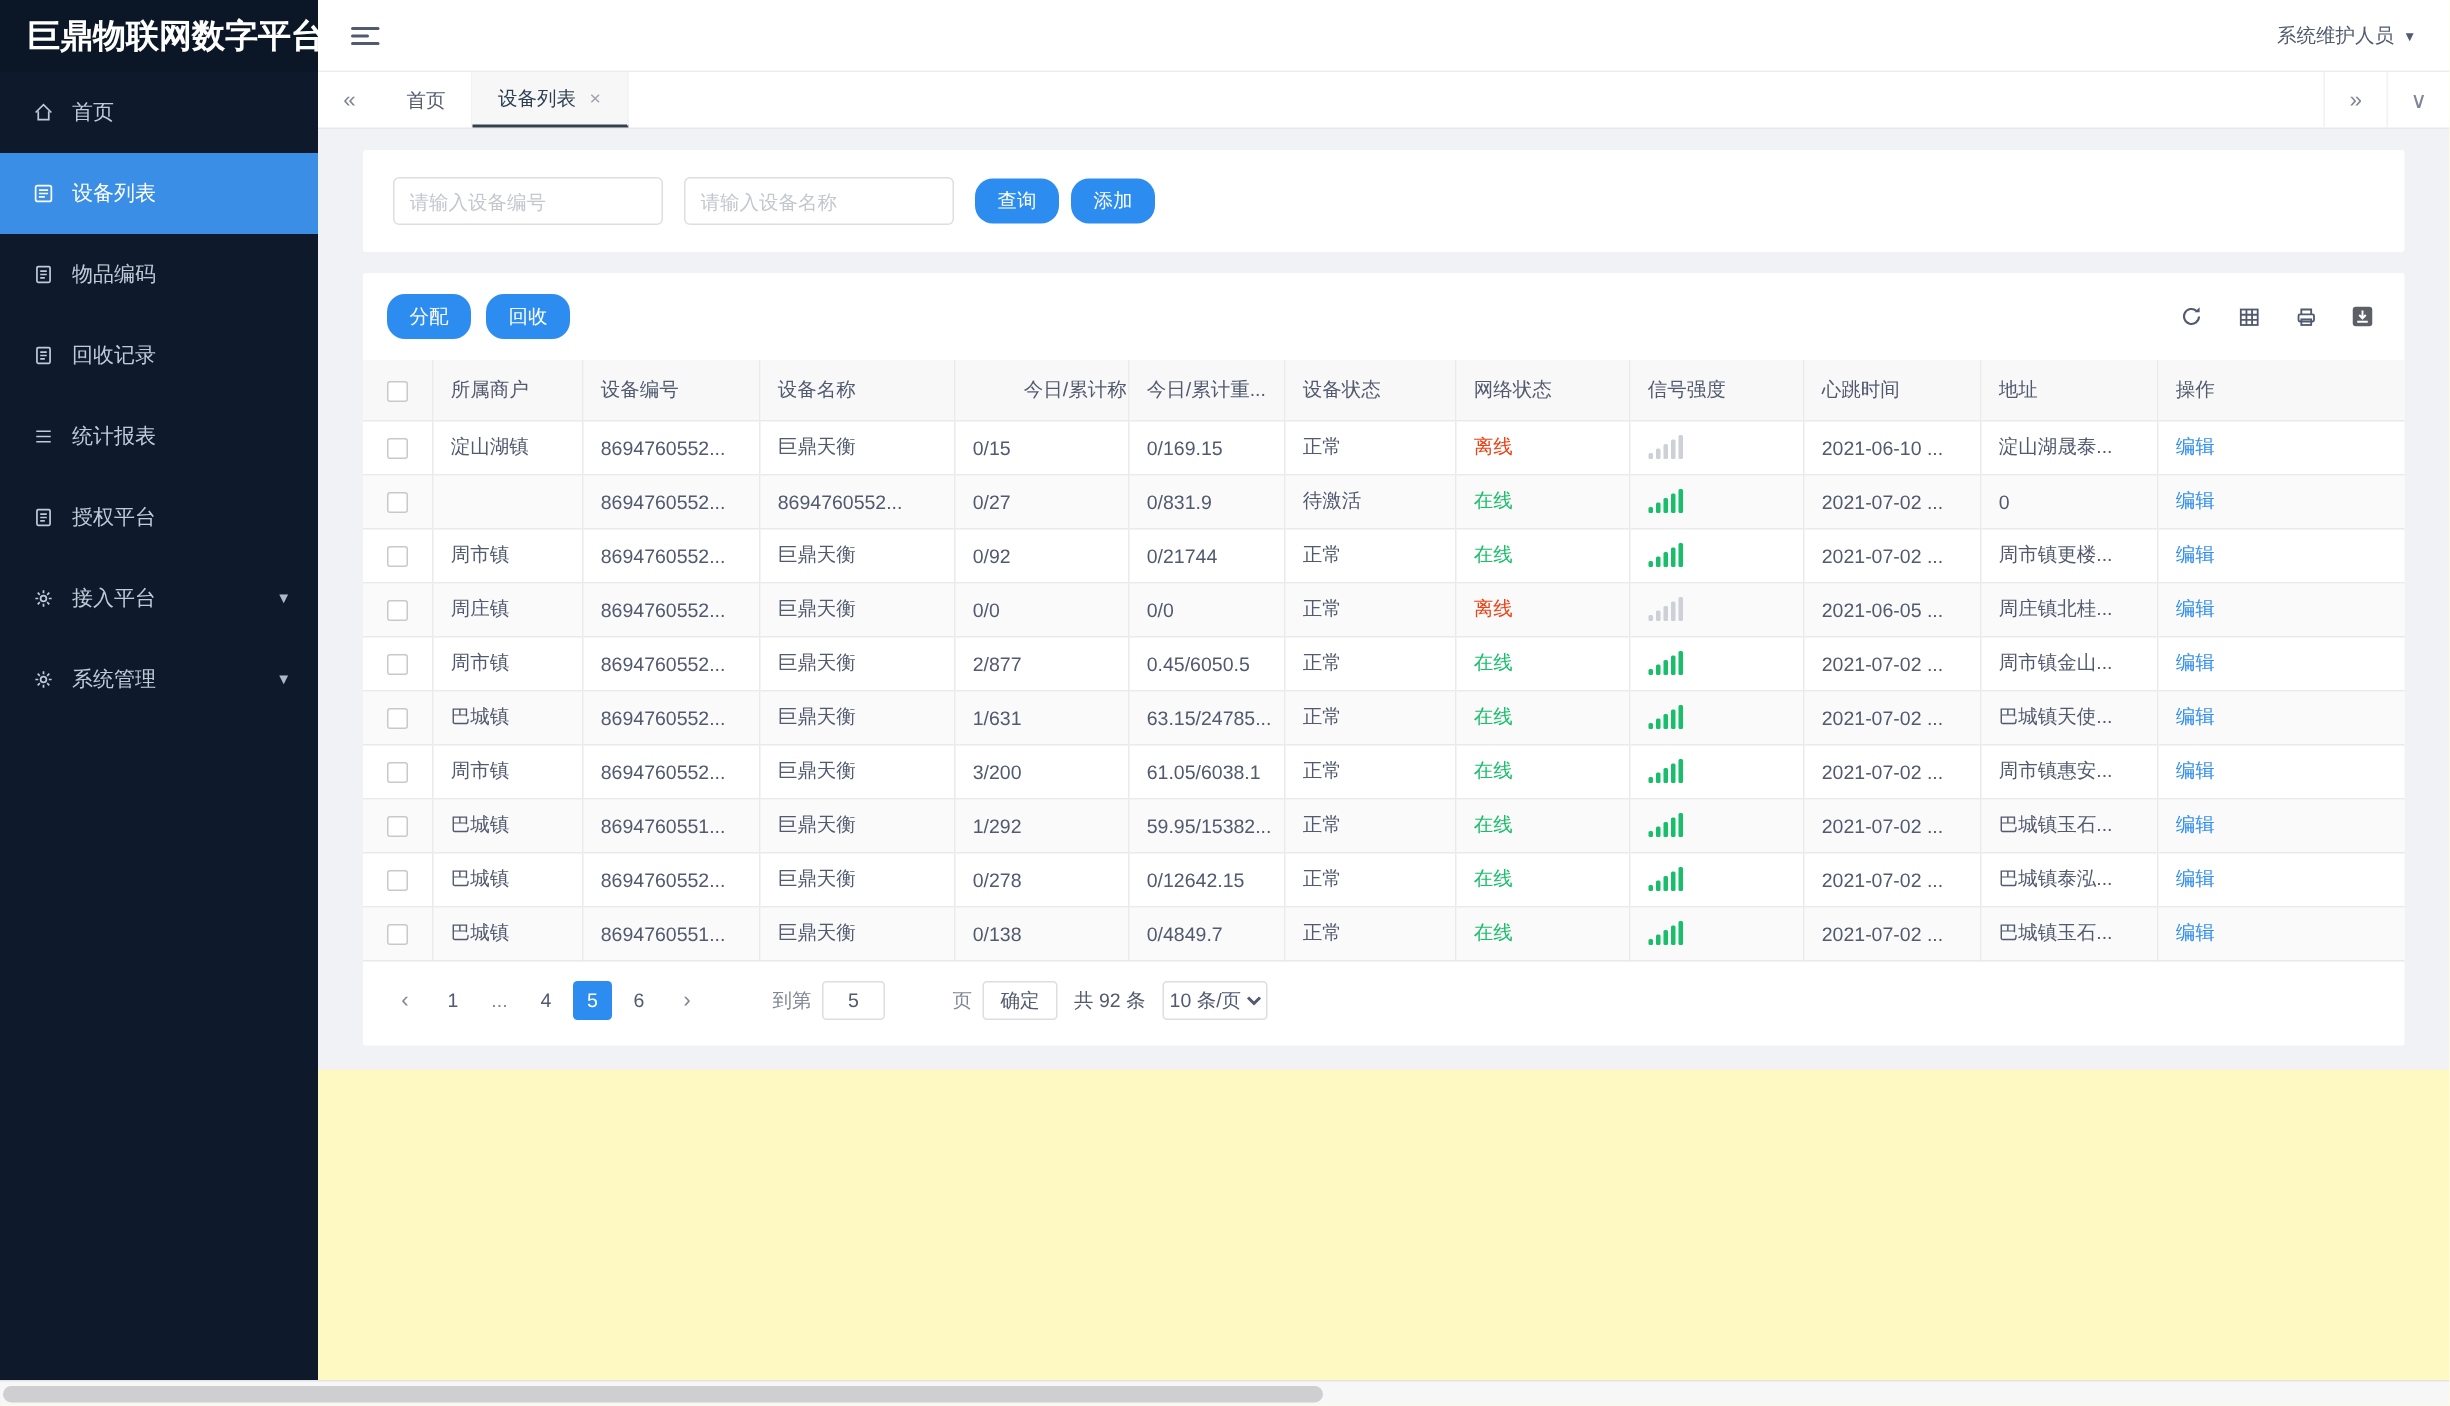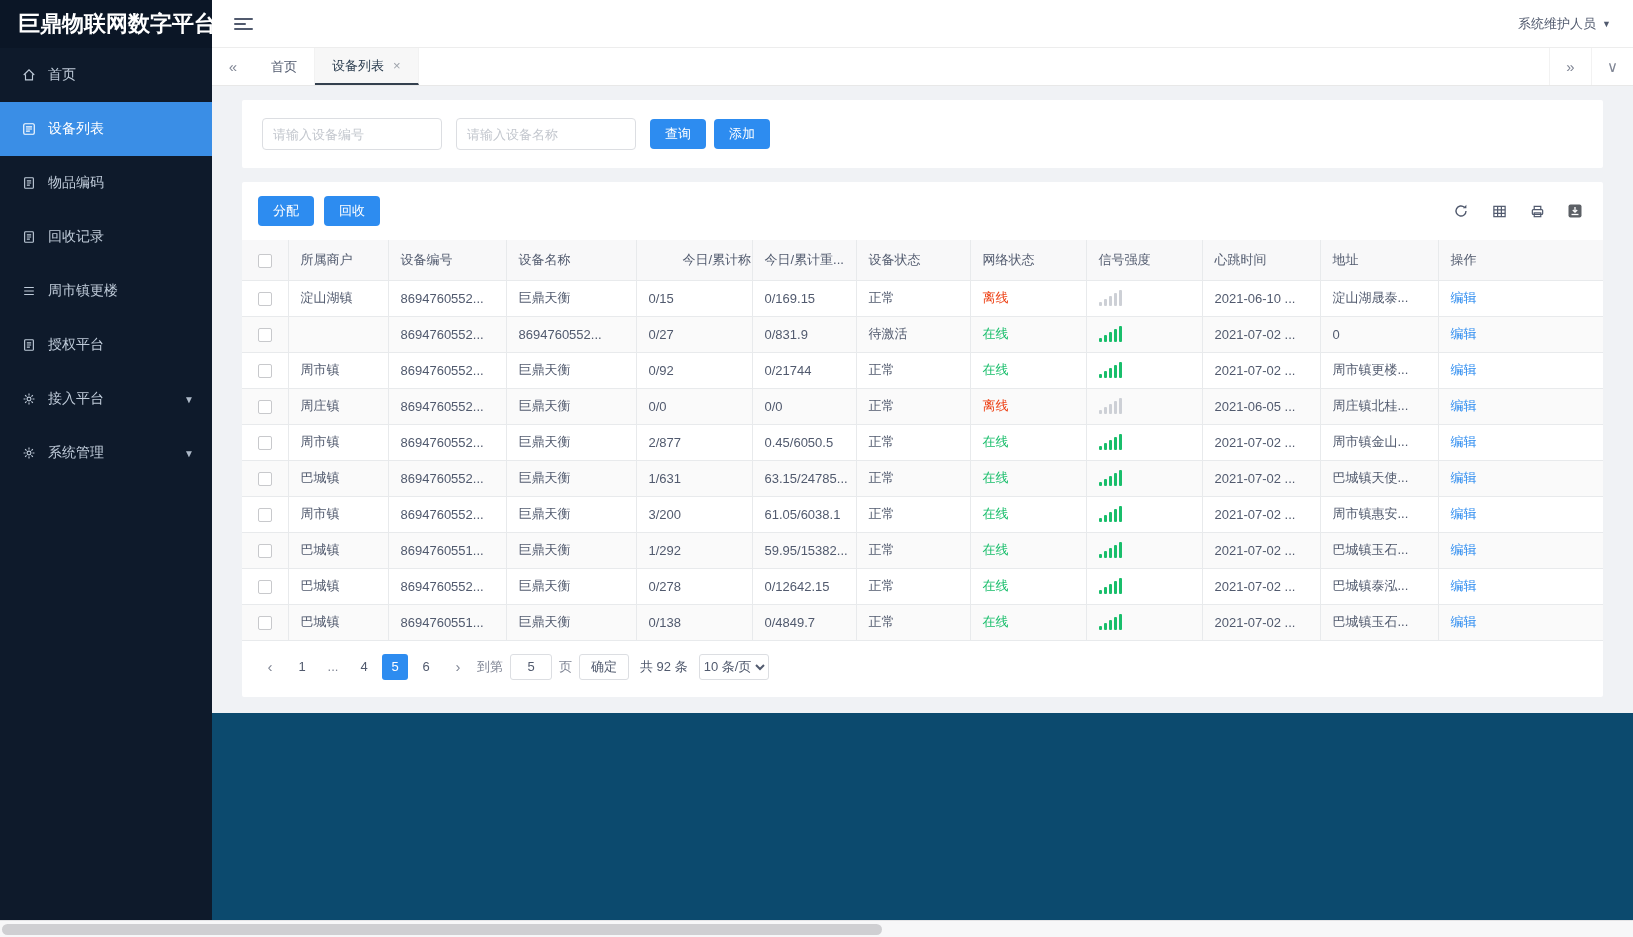--- a/index.html
+++ b/index.html
@@ -36,28 +36,28 @@
   .tabbar{height:38px;background:#fff;border-bottom:1px solid #e8e8e8;display:flex;align-items:stretch;}
   .tab-nav{width:42px;display:flex;align-items:center;justify-content:center;color:#808695;font-size:15px;cursor:pointer;}
   .tabs{display:flex;}
   .tab{display:flex;align-items:center;gap:9px;padding:0 17px;font-size:13px;color:#515a6e;cursor:pointer;border-right:1px solid #f2f2f2;white-space:nowrap;}
   .tab.active{background:#f7f7f7;border-bottom:2px solid #33404e;color:#2c3e50;}
   .tab-close{color:#9ea3ab;font-size:13px;line-height:1;}
   .tab-right{display:flex;margin-left:auto;}
   .tab-right .tab-nav{border-left:1px solid #f2f2f2;}
 
   
-  .content{flex:1;background:#0c4a6e;overflow:hidden;}
+  .content{flex:1;background:#fef9c3;overflow:hidden;}
   .gray-wrap{background:#f0f2f5;padding:14px 30px 16px;}
   .card{background:#fff;border-radius:2px;}
   .search-card{margin-bottom:14px;padding:18px 20px;display:flex;align-items:center;gap:14px;}
   .ipt{width:180px;height:32px;border:1px solid #dcdee2;border-radius:4px;padding:0 10px;font-size:13px;color:#515a6e;outline:none;font-family:inherit;}
   .ipt::placeholder{color:#c3c7ce;}
   .btn{border:none;border-radius:4px;height:30px;padding:0 15px;font-size:13px;cursor:pointer;font-family:inherit;}
-  .btn.primary{background:var(--accent);color:#fff;}
+  .btn.primary{background:var(--accent);color:#fff;border-radius:12px;}
   .btn.plain{background:#fff;border:1px solid #dcdee2;color:#515a6e;height:26px;padding:0 11px;border-radius:3px;}
 
   .table-card{padding:0 0 4px;}
   .table-toolbar{padding:14px 16px;display:flex;align-items:center;justify-content:space-between;}
   .tb-left{display:flex;gap:10px;}
   .tb-right{display:flex;gap:14px;align-items:center;}
   .ticon{width:24px;height:24px;display:inline-flex;align-items:center;justify-content:center;color:#515a6e;cursor:pointer;}
 
   table.tbl{width:100%;border-collapse:collapse;table-layout:fixed;font-size:13px;}
   .tbl th{background:#f8f8f9;color:#515a6e;font-weight:500;text-align:left;height:40px;padding:0 12px;border-bottom:1px solid #e8eaec;border-right:1px solid #e8eaec;white-space:nowrap;overflow:hidden;}
@@ -90,21 +90,21 @@
   .signal.off i{background:#cdd0d6;}
 
   
   .pager{display:flex;align-items:center;gap:7px;padding:13px 16px;font-size:13px;color:#515a6e;}
   .pg-nav{width:24px;height:26px;display:inline-flex;align-items:center;justify-content:center;color:#808695;font-size:15px;cursor:pointer;}
   .pg-pages{display:inline-flex;gap:5px;}
   .pg-num{min-width:26px;height:26px;line-height:26px;text-align:center;border-radius:3px;cursor:pointer;color:#515a6e;}
   .pg-num.active{background:var(--accent);color:#fff;}
   .pg-num.ell{cursor:default;color:#808695;}
   .pg-input{width:42px;height:26px;border:1px solid #dcdee2;border-radius:3px;text-align:center;font-size:13px;color:#515a6e;outline:none;font-family:inherit;}
-  .pg-text{color:#808695;}
+  .pg-text{color:#808695;margin-left:38px;}
   .pg-text.total{color:#515a6e;margin-left:4px;}
   .pg-select{height:26px;border:1px solid #dcdee2;border-radius:3px;background:#fff;color:#515a6e;font-size:13px;font-family:inherit;outline:none;margin-left:4px;}
 
   
   .hscroll{height:17px;background:#f7f7f8;border-top:1px solid #e4e4e6;position:relative;}
   .hscroll .thumb{position:absolute;top:3px;left:2px;height:11px;width:880px;background:#cfcfd2;border-radius:6px;}
 </style>
 </head>
 <body>
 
@@ -148,21 +148,21 @@
             </svg>
           </span>
           <span class="mi-label">回收记录</span>
         </div>
         <div class="menu-item">
           <span class="mi-icon">
             <svg viewBox="0 0 16 16" width="14" height="14">
               <path d="M2.5 4h11M2.5 8h11M2.5 12h11" fill="none" stroke="currentColor" stroke-width="1.3"></path>
             </svg>
           </span>
-          <span class="mi-label">周市镇更楼</span>
+          <span class="mi-label">统计报表</span>
         </div>
         <div class="menu-item">
           <span class="mi-icon">
             <svg viewBox="0 0 16 16" width="14" height="14">
               <rect x="3" y="2" width="10" height="12" rx="1" fill="none" stroke="currentColor" stroke-width="1.3"></rect>
               <path d="M5.5 5.5h5M5.5 8h5M5.5 10.5h3.5" fill="none" stroke="currentColor" stroke-width="1.3"></path>
             </svg>
           </span>
           <span class="mi-label">授权平台</span>
         </div>

